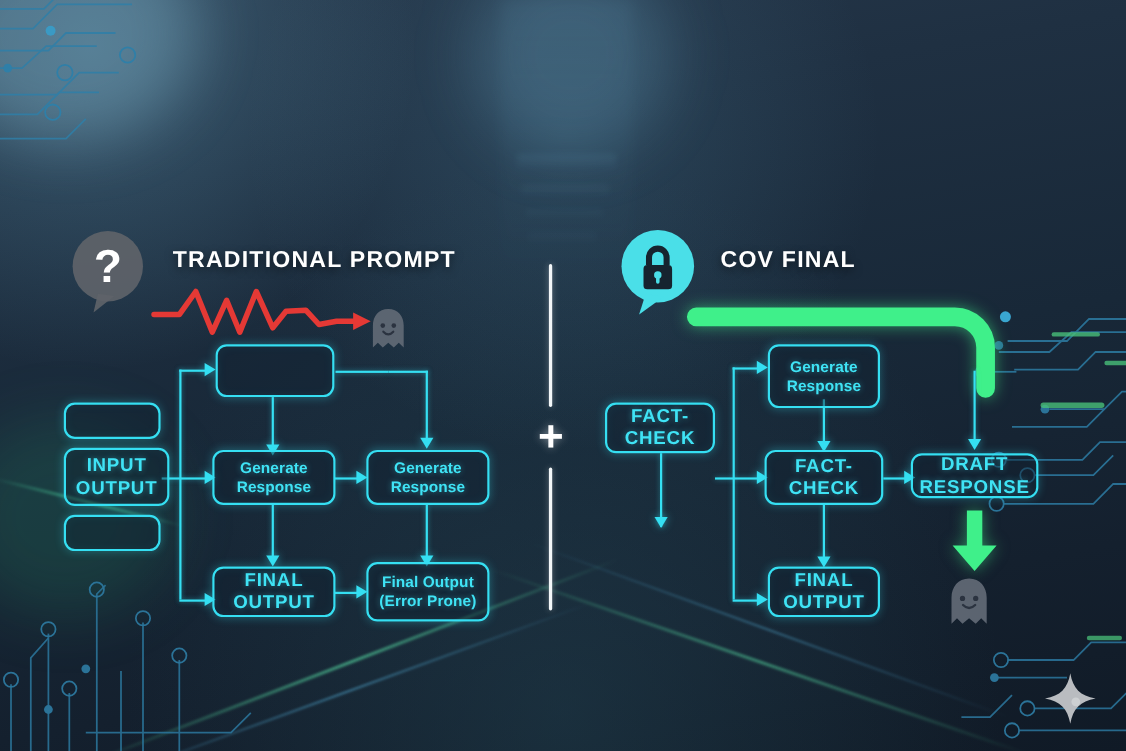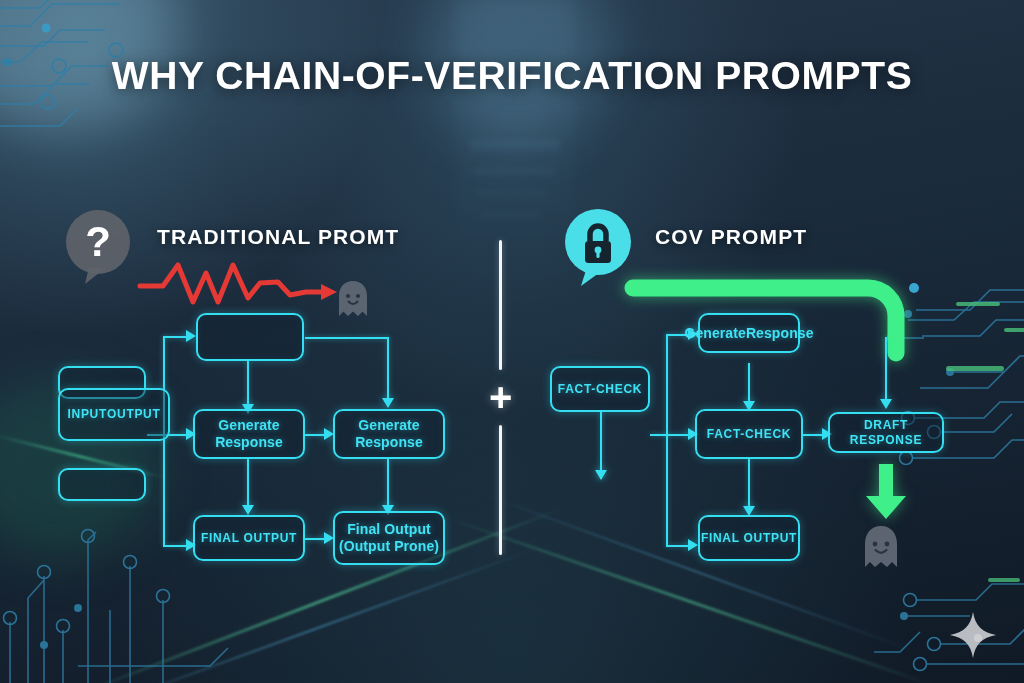--- a/index.html
+++ b/index.html
@@ -31,21 +31,21 @@
   
   .node{
     position:absolute;box-sizing:border-box;
     border:2px solid #35dff2;border-radius:10px;
     background:rgba(18,34,48,.45);
     color:#3fe3f5;display:flex;align-items:center;justify-content:center;
     text-align:center;font-weight:bold;line-height:1.18;
     box-shadow:0 0 9px rgba(53,223,242,.32), inset 0 0 10px rgba(53,223,242,.06);
     text-shadow:0 0 6px rgba(63,227,245,.45);
   }
-  .node.caps{font-size:12px;letter-spacing:.7px;}
+  .node.caps{font-size:17px;letter-spacing:.7px;}
   .node.mixed{font-size:14px;letter-spacing:.1px;}
   
   .ln{position:absolute;background:#35dff2;box-shadow:0 0 5px rgba(53,223,242,.5);}
   .lnh{height:2px;}
   .lnv{width:2px;}
   .arrow-r,.arrow-d{position:absolute;width:0;height:0;}
   .arrow-r{border-top:6px solid transparent;border-bottom:6px solid transparent;border-left:10px solid #35dff2;
            filter:drop-shadow(0 0 4px rgba(53,223,242,.6));}
   .arrow-d{border-left:6px solid transparent;border-right:6px solid transparent;border-top:10px solid #35dff2;
            filter:drop-shadow(0 0 4px rgba(53,223,242,.6));}
@@ -153,35 +153,34 @@
       </g>
       <circle cx="30" cy="40" r="6.5" fill="none" stroke="#2b7398" stroke-width="1.6"></circle>
       <circle cx="54" cy="84" r="6.5" fill="none" stroke="#2b7398" stroke-width="1.6"></circle>
       <circle cx="40" cy="104" r="6.5" fill="none" stroke="#2b7398" stroke-width="1.6"></circle>
       <circle cx="24" cy="56" r="4" fill="#2b7398"></circle>
       <rect x="108" y="18" width="32" height="4" rx="2" fill="#49c07a" opacity=".75"></rect>
     </svg>
   </div>
 
   <div class="title">
-    <div>WHY CHAIN-OF-VERIFICATION PROMPTS</div>
   </div>
 
   <div class="divider-line" style="left:499px;top:240px;height:130px;"></div>
   <div class="plus" style="left:489px;top:377px;">+</div>
   <div class="divider-line" style="left:499px;top:425px;height:130px;"></div>
 
   <div style="position:absolute;left:63px;top:209px;">
     <svg width="72" height="76" viewBox="0 0 72 76">
       <circle cx="35" cy="33" r="32" fill="#5e6369" opacity=".92"></circle>
       <path d="M26 58 L22 75 L41 60 Z" fill="#5e6369" opacity=".92"></path>
       <text x="35" y="47" font-family="Liberation Sans, sans-serif" font-size="42" font-weight="bold" fill="#ffffff" text-anchor="middle">?</text>
     </svg>
   </div>
-  <div class="sec-label" style="left:157px;top:225px;">TRADITIONAL PROMT</div>
+  <div class="sec-label" style="left:157px;top:225px;">TRADITIONAL PROMPT</div>
 
   <div style="position:absolute;left:138px;top:258px;">
     <svg width="205" height="50" viewBox="0 0 205 50">
       <polyline points="2,28 25,28 40,7 55,44 68,15 80,44 95,7 110,40 122,25 140,24 152,37 168,34 188,34" fill="none" stroke="#e53935" stroke-width="5" stroke-linejoin="round" stroke-linecap="round"></polyline>
       <path d="M183 26 L199 34 L183 42 Z" fill="#e53935"></path>
     </svg>
   </div>
 
   <div class="ghost" style="left:337px;top:280px;">
     <svg width="32" height="38" viewBox="0 0 32 38">
@@ -218,49 +217,49 @@
   <div class="ln lnh" style="left:304px;top:434px;width:22px;"></div>
   <div class="arrow-r" style="left:324px;top:428px;"></div>
 
   <div class="ln lnh" style="left:304px;top:538px;width:22px;"></div>
   <div class="arrow-r" style="left:324px;top:532px;"></div>
 
   <div class="node caps" style="left:196px;top:313px;width:108px;height:48px;"></div>
 
   <div class="node caps" style="left:58px;top:366px;width:88px;height:33px;"></div>
 
-  <div class="node caps" style="left:58px;top:388px;width:112px;height:53px;flex-direction:row;">
+  <div class="node caps" style="left:58px;top:407px;width:96px;height:53px;flex-direction:column;">
     <span>INPUT</span>
     <span>OUTPUT</span>
   </div>
 
   <div class="node caps" style="left:58px;top:468px;width:88px;height:33px;"></div>
 
   <div class="node mixed" style="left:193px;top:409px;width:112px;height:50px;">Generate Response</div>
 
   <div class="node mixed" style="left:333px;top:409px;width:112px;height:50px;">Generate Response</div>
 
   <div class="node caps" style="left:193px;top:515px;width:112px;height:46px;">FINAL OUTPUT</div>
 
   <div class="node mixed" style="left:333px;top:511px;width:112px;height:54px;flex-direction:column;">
     <span>Final Output</span>
-    <span>(Output Prone)</span>
+    <span>(Error Prone)</span>
   </div>
 
   <div style="position:absolute;left:561px;top:209px;">
     <svg width="74" height="78" viewBox="0 0 74 78">
       <circle cx="37" cy="33" r="33" fill="#4adfe8"></circle>
       <path d="M26 58 L20 77 L42 61 Z" fill="#4adfe8"></path>
       <rect x="24" y="32" width="26" height="22" rx="3.5" fill="#16242f"></rect>
       <path d="M29 32 V25 a8 8 0 0 1 16 0 V32" fill="none" stroke="#16242f" stroke-width="5.5"></path>
       <circle cx="37" cy="41" r="3.4" fill="#4adfe8"></circle>
       <rect x="35.4" y="41" width="3.2" height="8" rx="1.6" fill="#4adfe8"></rect>
     </svg>
   </div>
-  <div class="sec-label" style="left:655px;top:225px;">COV PROMPT</div>
+  <div class="sec-label" style="left:655px;top:225px;">COV FINAL</div>
 
   <div style="position:absolute;left:628px;top:275px;">
     <svg width="280" height="80" viewBox="0 0 280 80">
       <path d="M5 13 H240 a28 28 0 0 1 28 28 V78" fill="none" stroke="#3ff08a" stroke-width="17" stroke-linecap="round" style="filter:drop-shadow(0 0 7px rgba(63,240,138,.55));"></path>
     </svg>
   </div>
 
   <div class="ln lnv" style="left:600px;top:412px;height:67px;"></div>
   <div class="arrow-d" style="left:595px;top:470px;"></div>
 
@@ -281,21 +280,21 @@
 
   <div class="ln lnh" style="left:803px;top:434px;width:22px;"></div>
   <div class="arrow-r" style="left:822px;top:428px;"></div>
 
   <div class="ln lnv" style="left:885px;top:337px;height:65px;"></div>
   <div class="arrow-d" style="left:880px;top:399px;"></div>
 
   <div class="node caps" style="left:550px;top:366px;width:100px;height:46px;">FACT-CHECK</div>
 
 
-  <div class="node mixed" style="left:698px;top:313px;width:102px;height:40px;flex-direction:row;">
+  <div class="node mixed" style="left:698px;top:313px;width:102px;height:58px;flex-direction:column;">
     <span>Generate</span>
     <span>Response</span>
   </div>
 
   <div class="node caps" style="left:695px;top:409px;width:108px;height:50px;">FACT-CHECK</div>
 
   <div class="node caps" style="left:698px;top:515px;width:102px;height:46px;">FINAL OUTPUT</div>
 
   <div class="node caps" style="left:828px;top:412px;width:116px;height:41px;">DRAFT RESPONSE</div>
 

